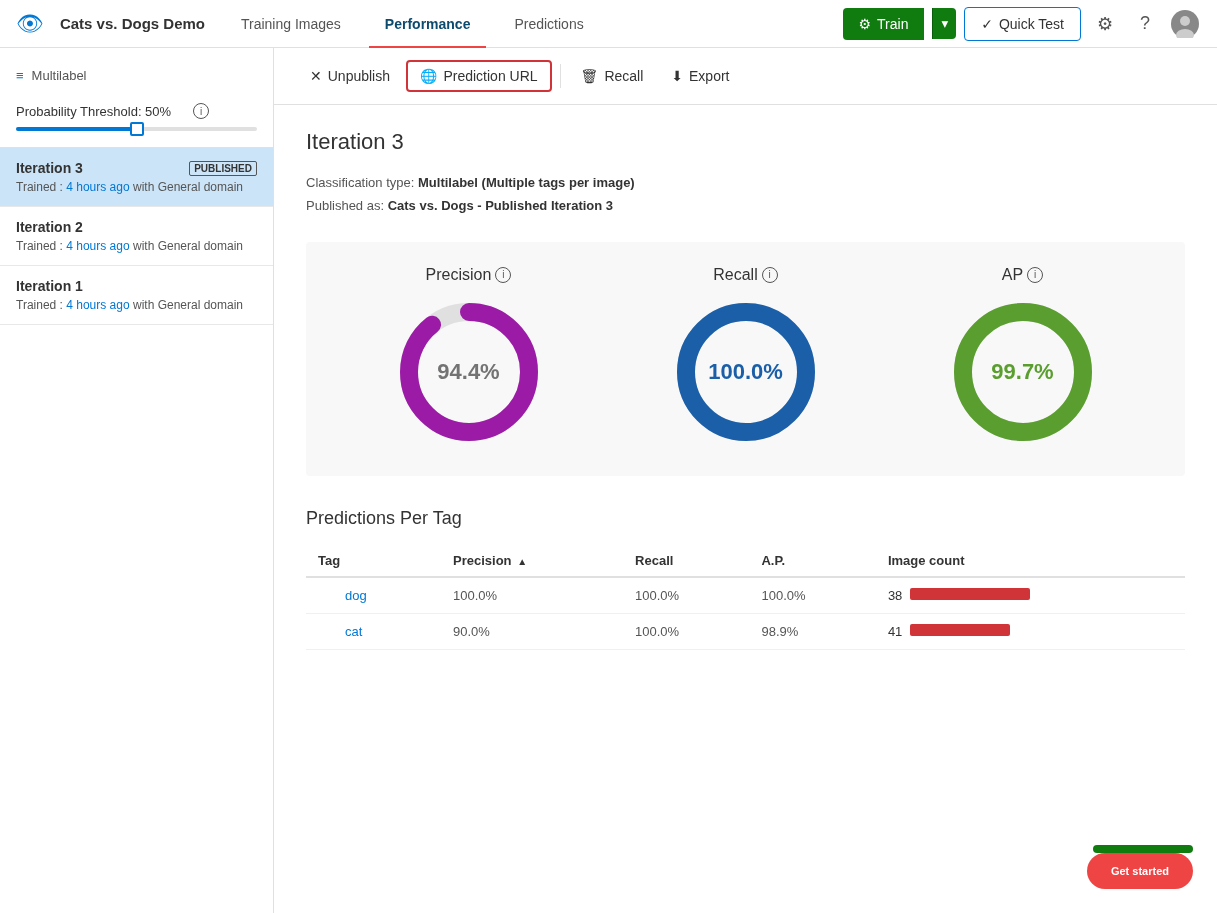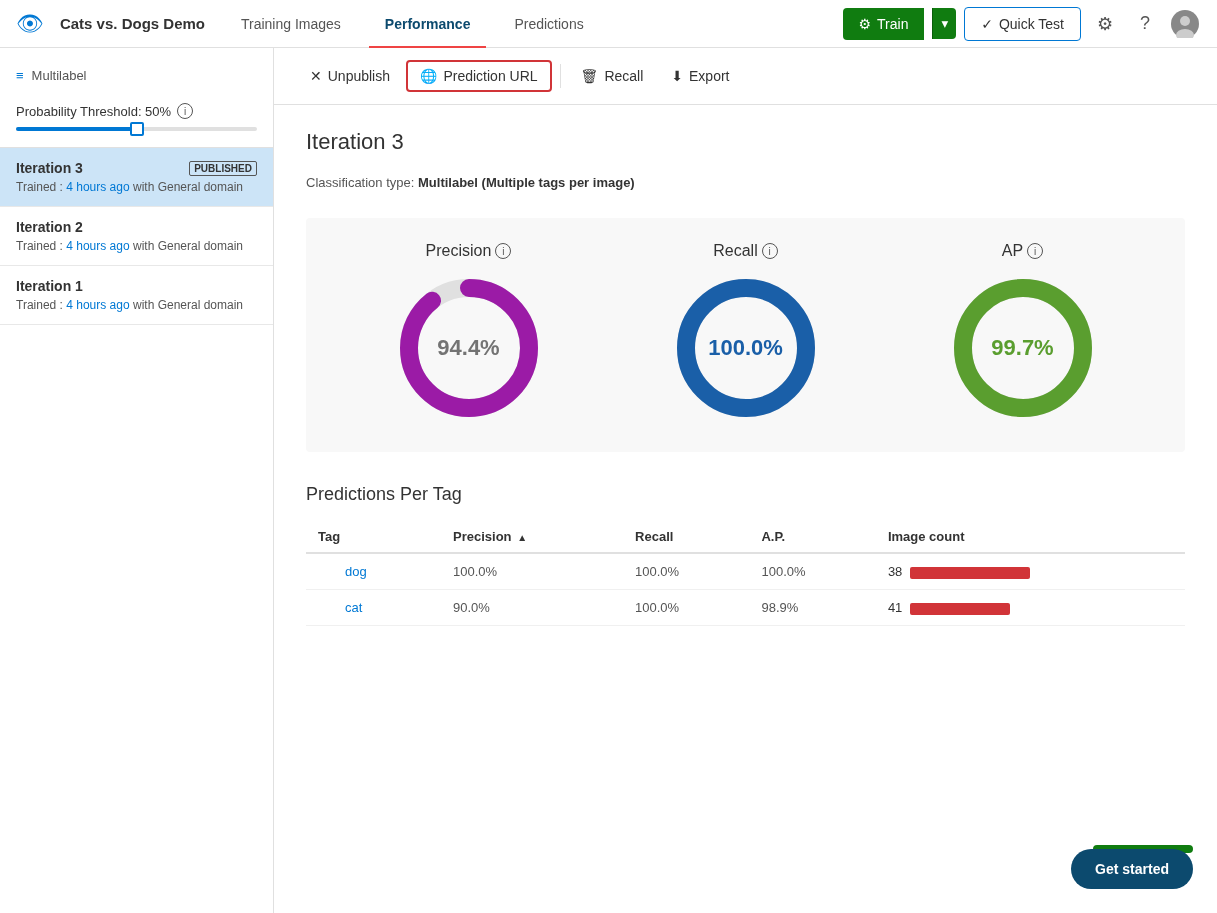--- a/index.html
+++ b/index.html
@@ -19,21 +19,21 @@
     .header-icon { width: 32px; height: 32px; display: flex; align-items: center; justify-content: center; cursor: pointer; color: #555; font-size: 18px; }
 
     
     .layout { display: flex; height: calc(913px - 48px); }
 
     
     .sidebar { width: 274px; background: #fff; border-right: 1px solid #e0e0e0; padding: 16px 0; flex-shrink: 0; overflow-y: auto; }
     .sidebar-iterations-label { display: flex; align-items: center; gap: 8px; padding: 4px 16px 12px; font-size: 13px; color: #555; }
     .sidebar-iterations-label .layers-icon { color: #0078d4; }
     .probability-section { padding: 8px 16px 16px; border-bottom: 1px solid #e0e0e0; }
-    .probability-label { font-size: 13px; color: #333; margin-bottom: 8px; display: flex; align-items: center; gap: 6px; }
+    .probability-label { font-size: 13px; color: #333; margin-bottom: 8px; display: flex; align-items: center; gap: 22px; }
     .slider-track { width: 100%; height: 4px; background: #e0e0e0; border-radius: 2px; position: relative; margin-top: 4px; }
     .slider-fill { width: 50%; height: 4px; background: #0078d4; border-radius: 2px; }
     .slider-thumb { position: absolute; left: 50%; top: -5px; width: 14px; height: 14px; background: #fff; border: 2px solid #0078d4; border-radius: 2px; transform: translateX(-50%); }
 
     .iteration-item { padding: 12px 16px; cursor: pointer; border-bottom: 1px solid #e8e8e8; }
     .iteration-item.selected { background: #cce4f7; }
     .iteration-item-header { display: flex; align-items: center; justify-content: space-between; margin-bottom: 4px; }
     .iteration-name { font-size: 14px; font-weight: 600; color: #333; }
     .published-badge { font-size: 10px; font-weight: 600; border: 1.5px solid #555; border-radius: 2px; padding: 1px 4px; color: #333; }
     .iteration-detail { font-size: 12px; color: #555; }
@@ -62,26 +62,26 @@
     .donut-container svg { width: 160px; height: 160px; }
     .donut-value { position: absolute; top: 50%; left: 50%; transform: translate(-50%, -50%); font-size: 22px; font-weight: 700; }
 
     
     .section-title { font-size: 18px; font-weight: 400; color: #333; margin-bottom: 16px; }
     .perf-table { width: 100%; border-collapse: collapse; }
     .perf-table th { text-align: left; padding: 8px 12px; font-size: 13px; font-weight: 600; color: #333; border-bottom: 2px solid #e0e0e0; }
     .perf-table td { padding: 10px 12px; font-size: 13px; border-bottom: 1px solid #f0f0f0; }
     .perf-table .tag-link { color: #0078d4; text-decoration: none; cursor: pointer; margin-left: 27px; }
     .perf-table .val { color: #555; }
-    .bar-container { display: flex; align-items: flex-end; gap: 8px; }
+    .bar-container { display: flex; align-items: flex-start; gap: 8px; }
     .bar { height: 12px; background: #d13438; border-radius: 2px; }
     .sort-icon { font-size: 10px; margin-left: 2px; }
 
     
-    .get-started-btn { position: fixed; bottom: 24px; right: 24px; background: #0c4a6e; color: #fff; border: none; border-radius: 24px; padding: 12px 24px; font-size: 14px; font-weight: 600; cursor: pointer; display: flex; align-items: center; gap: 8px; }
+    .get-started-btn { position: fixed; bottom: 24px; right: 24px; background: #ef4444; color: #fff; border: none; border-radius: 24px; padding: 12px 24px; font-size: 11px; font-weight: 600; cursor: pointer; display: flex; align-items: center; gap: 8px; }
     .green-bar { position: fixed; bottom: 60px; right: 24px; width: 100px; height: 8px; background: #107c10; border-radius: 4px; }
   </style>
 </head>
 <body>
 
 <div class="header">
   <span class="header-logo">👁</span>
   <span class="header-title">Cats vs. Dogs Demo</span>
   <nav class="header-nav">
     <a class="nav-tab">Training Images</a>
@@ -178,20 +178,23 @@
         <span>Export</span>
       </button>
     </div>
 
     <div class="content">
       <h2 class="iteration-title">Iteration 3</h2>
       <div class="iteration-meta">
         <div>
           Classification type: <strong>Multilabel (Multiple tags per image)</strong>
         </div>
+        <div>
+          Published as: <strong>Cats vs. Dogs - Published Iteration 3</strong>
+        </div>
       </div>
 
       <div class="metrics-section">
 
         <div class="metric-card">
           <div class="metric-label">
             <span>Precision</span>
             <span class="info-icon">i</span>
           </div>
           <div class="donut-container">

